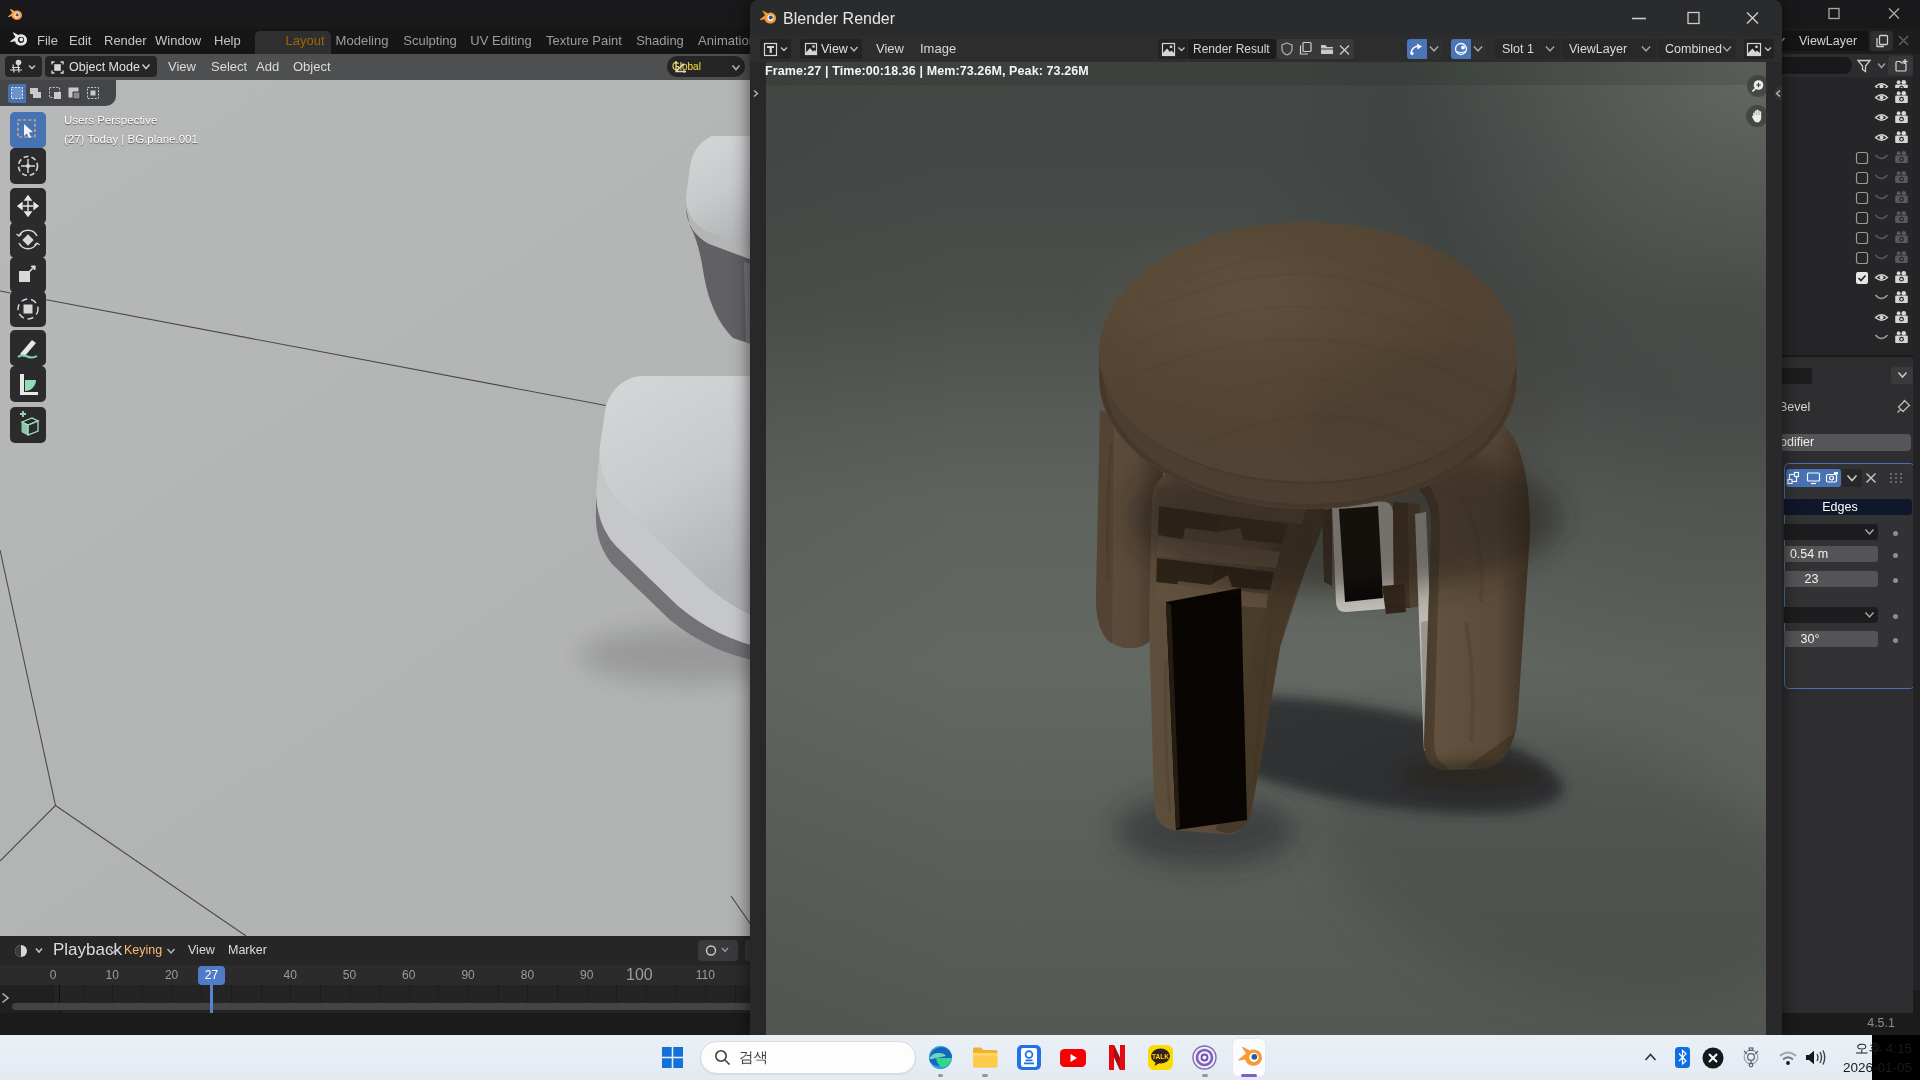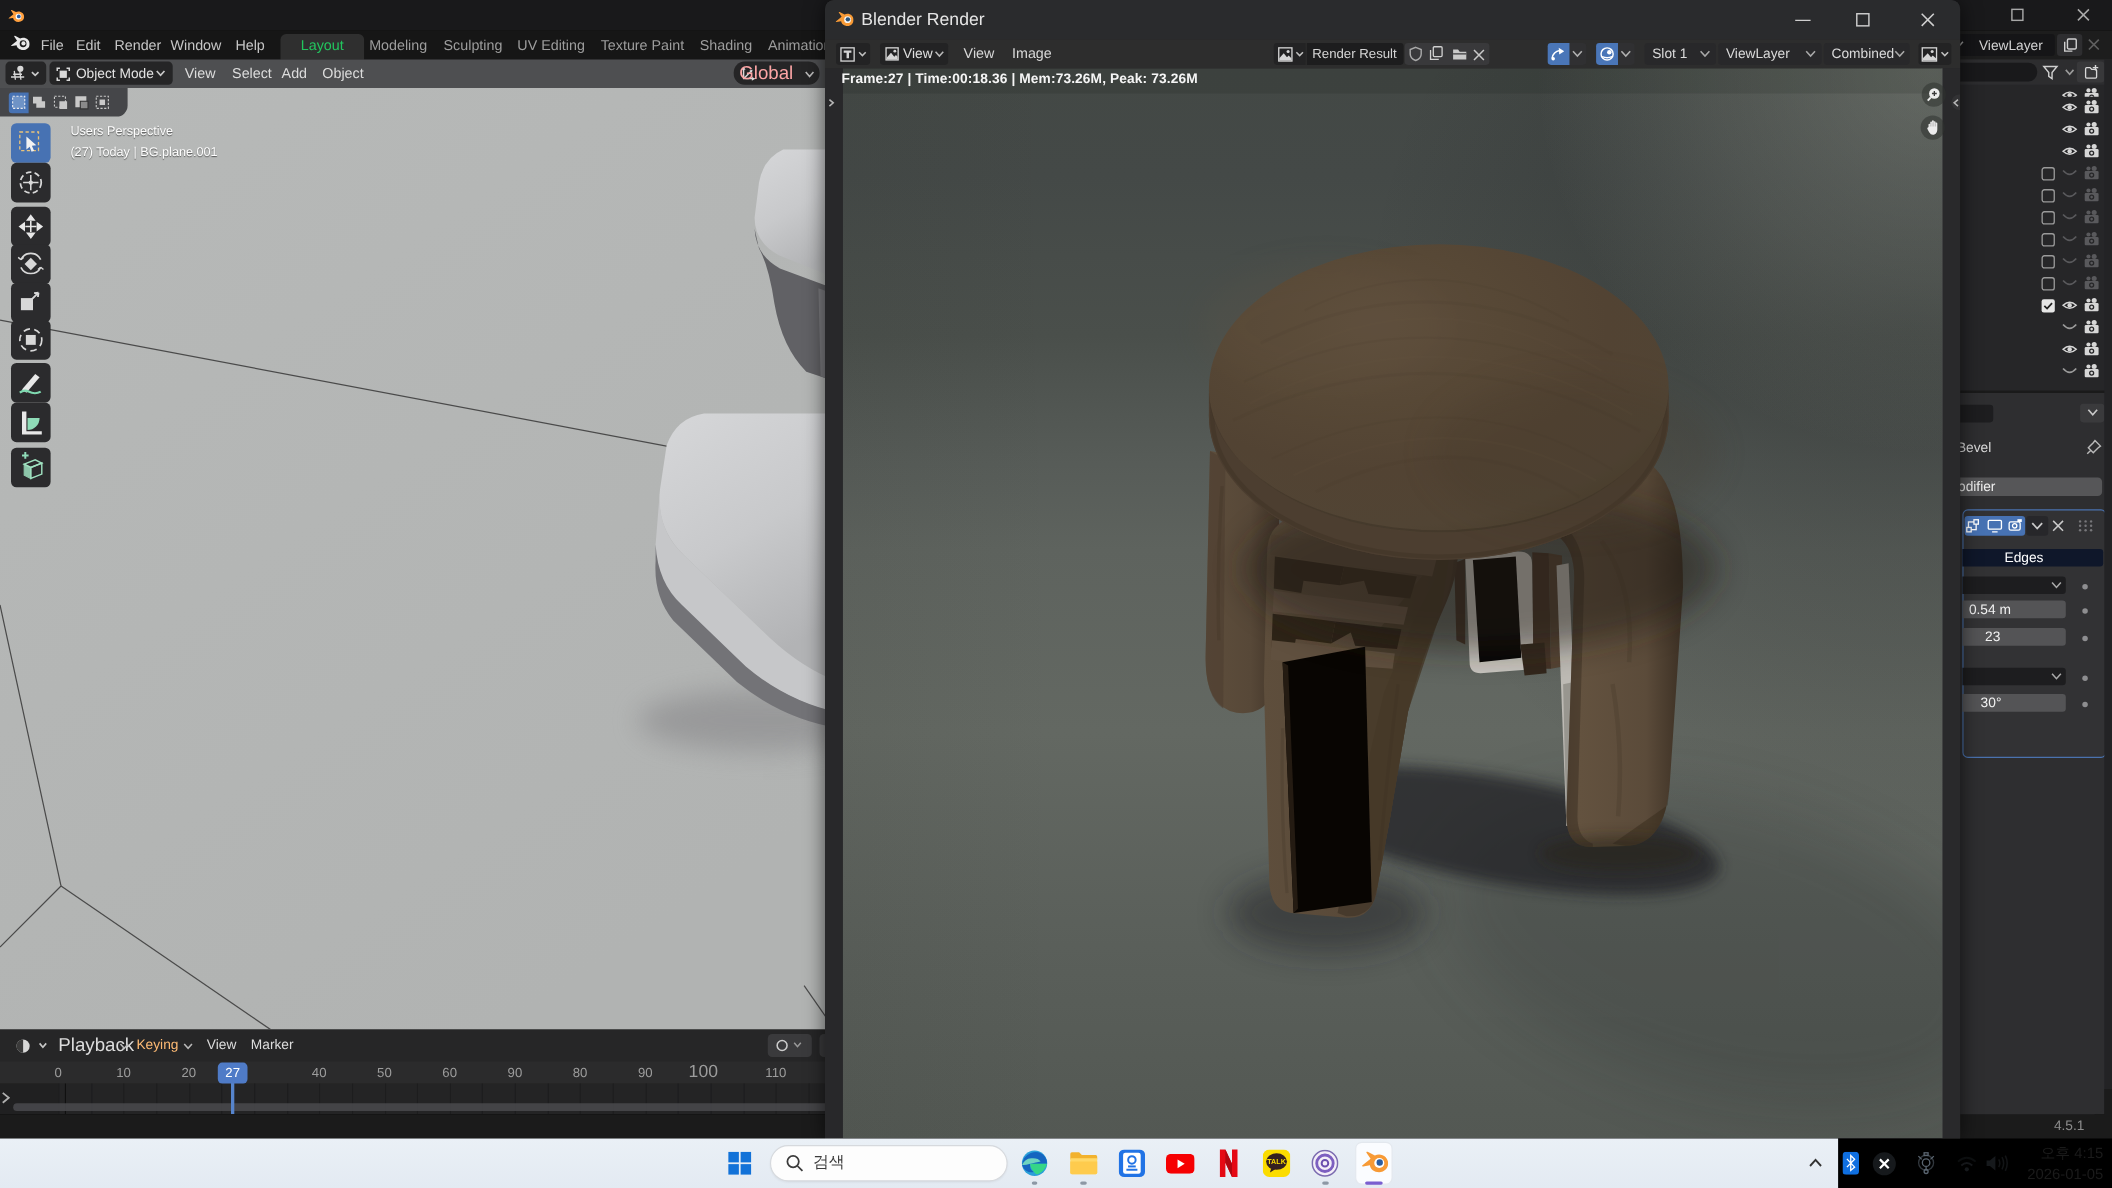--- a/index.html
+++ b/index.html
@@ -11,21 +11,21 @@
 #tabbar { left:0; top:28px; width:1920px; height:26px; background:#161616; }
 .menu { color:#c6c6c6; font-size:13px; line-height:26px; position:absolute; top:0; }
 .wstab { color:#9d9d9d; font-size:13px; line-height:24px; position:absolute; top:1px; text-align:center; }
 #vheader { left:0; top:54px; width:763px; height:26px; background:#4e4f51; }
 .hdrbtn { position:absolute; background:#252526; border-radius:4px; color:#dddddd; font-size:12.5px; }
 .vmenu { position:absolute; top:0; color:#dcdcdc; font-size:13px; line-height:26px; }
 #viewport { left:0; top:80px; width:763px; height:856px; background:#b4b6b5; overflow:hidden; }
 .tool { position:absolute; left:10px; width:36px; height:36px; background:#2c2c2e; }
 #timeline { left:0; top:936px; width:763px; height:77px; background:#262627; overflow:hidden; }
 #statusbar { left:0; top:1013px; width:1920px; height:22px; background:#1b1b1b; }
-#taskbar { left:0; top:1035px; width:1671px; height:45px; background:linear-gradient(#eaf0f6,#e3eaf2); }
+#taskbar { left:0; top:1035px; width:1872px; height:45px; background:linear-gradient(#eaf0f6,#e3eaf2); }
 .vshadow { text-shadow:0 1px 1px rgba(0,0,0,0.55); font-size:11.5px !important; }
 </style>
 </head>
 <body>
 <div id="stage">
 
 <div class="abs" id="titlebar">
   <svg class="abs" style="left:7px;top:9px" width="15" height="11" viewBox="0 0 15 11">
     <path d="M5.2,4.0 L1.0,7.4 C0.6,7.7 0.9,8.0 1.4,7.9 L4.9,7.3 C5.1,9.3 7.2,10.9 9.7,10.9 C12.6,10.9 15,8.8 15,6.2 C15,3.6 12.6,1.5 9.7,1.5 C8.9,1.5 8.2,1.7 7.5,2.0 L3.7,0.1 C3.2,-0.1 2.8,0.3 3.2,0.7 L5.2,4.0 Z" fill="#ff9f3e"></path>
     <circle cx="9.8" cy="6.1" r="2.6" fill="#fff"></circle>
@@ -43,21 +43,21 @@
     <path d="M6.5,5.0 L1.4,9.2 C0.9,9.6 1.2,10.0 1.8,9.9 L6.1,9.2 C6.3,11.6 8.9,13.5 11.9,13.5 C15.4,13.5 18,11.0 18,7.9 C18,4.8 15.4,2.3 11.9,2.3 C10.9,2.3 10.1,2.5 9.3,2.9 L4.7,0.6 C4.1,0.3 3.6,0.8 4.1,1.3 L6.5,5.0 Z" fill="#e8e8e8"></path>
     <circle cx="12" cy="7.8" r="3.1" fill="#1a1a1a"></circle>
     <circle cx="12.3" cy="7.5" r="1.9" fill="#e8e8e8"></circle>
   </svg>
   <div class="menu" style="left:37px">File</div>
   <div class="menu" style="left:69px">Edit</div>
   <div class="menu" style="left:104px">Render</div>
   <div class="menu" style="left:155px">Window</div>
   <div class="menu" style="left:214px">Help</div>
   <div class="abs" style="left:255px;top:3px;width:76px;height:23px;background:#2f2f2f;border-radius:5px 5px 0 0"></div>
-  <div class="wstab" style="left:255px;width:76px;color:#22c55e">Layout</div>
+  <div class="wstab" style="left:267px;width:76px;color:#a16207">Layout</div>
   <div class="wstab" style="left:331px;width:62px">Modeling</div>
   <div class="wstab" style="left:398px;width:64px">Sculpting</div>
   <div class="wstab" style="left:468px;width:66px">UV Editing</div>
   <div class="wstab" style="left:546px;width:76px">Texture Paint</div>
   <div class="wstab" style="left:632px;width:56px">Shading</div>
   <div class="wstab" style="left:697px;width:60px">Animation</div>
 </div>
 
 <div class="abs" id="vheader">
   <div class="hdrbtn" style="left:5px;top:2px;width:37px;height:21px"></div>
@@ -77,21 +77,21 @@
       </svg>
   <div class="vmenu" style="left:168px">View</div>
   <div class="vmenu" style="left:211px">Select</div>
   <div class="vmenu" style="left:256px">Add</div>
   <div class="vmenu" style="left:293px">Object</div>
   <div class="hdrbtn" style="left:667px;top:2px;width:78px;height:21px;border-radius:10px"></div>
   <svg class="abs" style="left:673px;top:6px" width="15" height="15" viewBox="0 0 15 15">
     <path d="M3,1.5 L3,11.5 L13,11.5 M3,11.5 L10,4.5" stroke="#d8d8d8" stroke-width="1.3" fill="none"></path>
     <path d="M1.2,3.5 L3,0.8 L4.8,3.5 Z M10.5,9.7 L13.4,11.5 L10.5,13.3 Z M8.3,4.0 L11.2,3.3 L10.5,6.2 Z" fill="#d8d8d8"></path>
   </svg>
-  <div class="abs" style="left:672px;top:0;line-height:25px;color:#fca5a5;font-size:17px">Global</div>
+  <div class="abs" style="left:672px;top:0;line-height:25px;color:#fde047;font-size:10px">Global</div>
   <svg class="abs" style="left:731px;top:10px" width="10" height="8" viewBox="0 0 10 8">
         <path d="M1.5,1.5 L5,5.5 L8.5,1.5" stroke="#b8b8b8" stroke-width="1.5" fill="none"></path>
       </svg>
 </div>
 
 <div class="abs" id="viewport">
   <svg class="abs" style="left:0;top:0" width="763" height="856" viewBox="0 0 763 856">
     <defs>
       <linearGradient id="vpg" x1="0" y1="0" x2="0.6" y2="1">
         <stop offset="0" stop-color="#b7b9b8"></stop>

